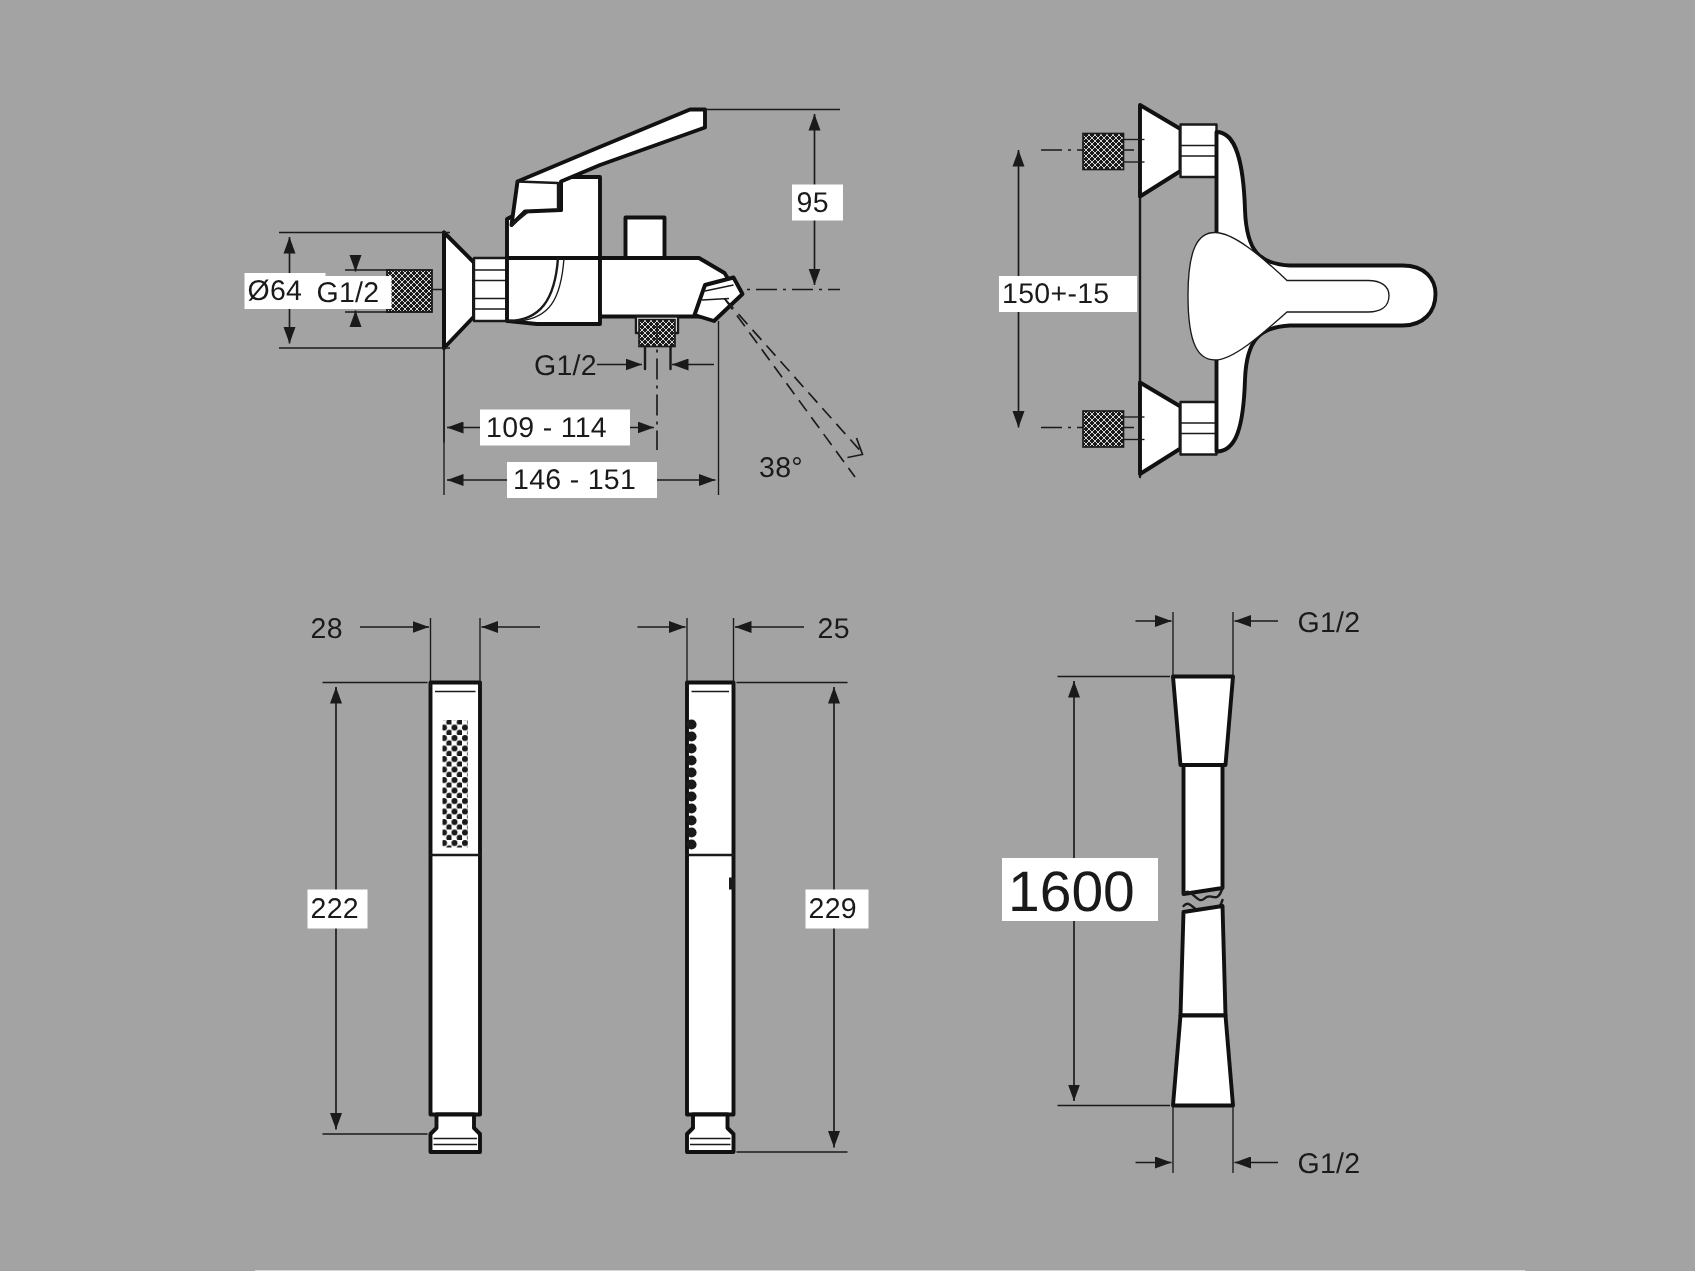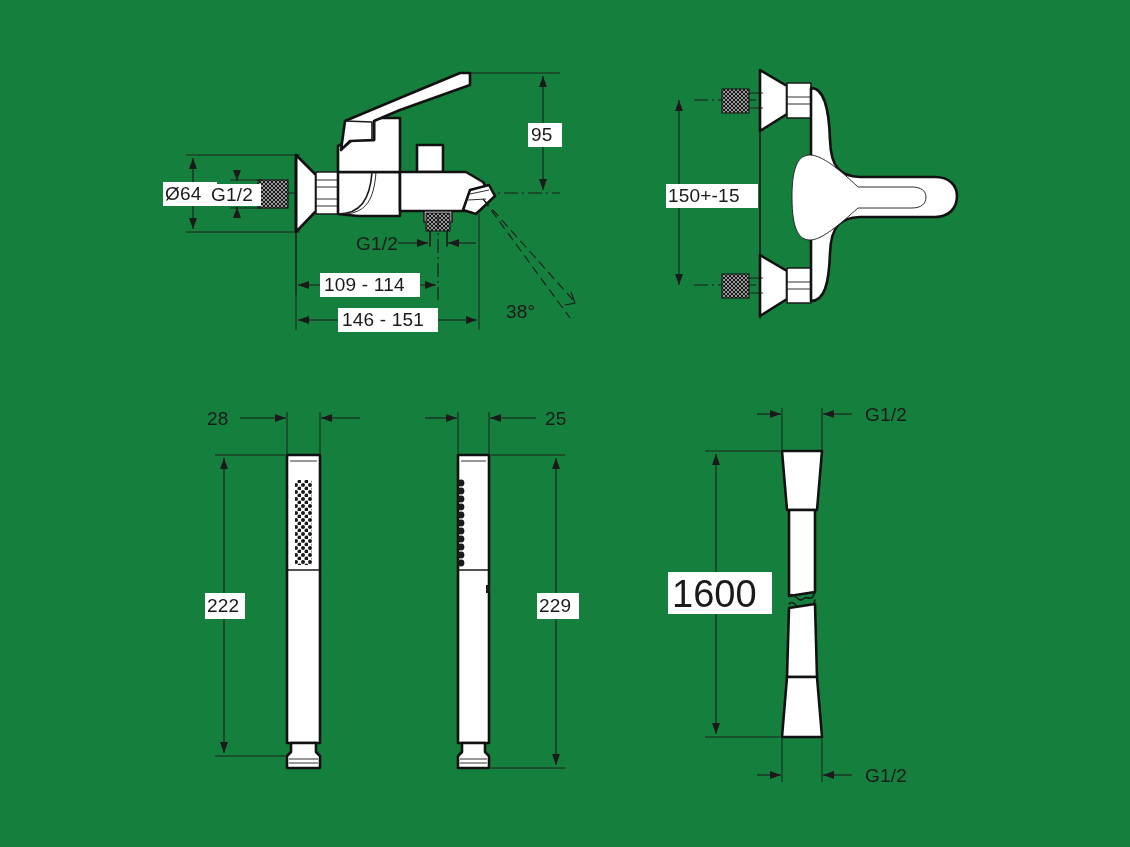--- a/index.html
+++ b/index.html
@@ -7,21 +7,21 @@
     padding: 0;
     background: #ffffff;
   }
   body {
     font-family: "Liberation Sans", sans-serif;
   }
   #sheet {
     position: relative;
     width: 1130px;
     height: 847px;
-    background: #15803d;
+    background: #a3a3a3;
     overflow: hidden;
   }
   #sheet svg {
     position: absolute;
     left: 0;
     top: 0;
     width: 1130px;
     height: 847px;
   }
   .dimtext {

